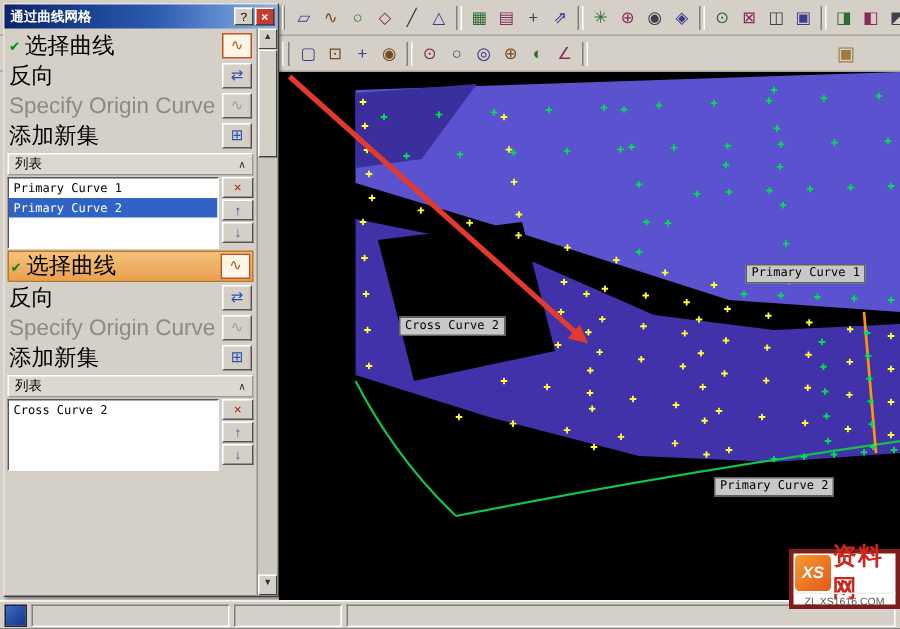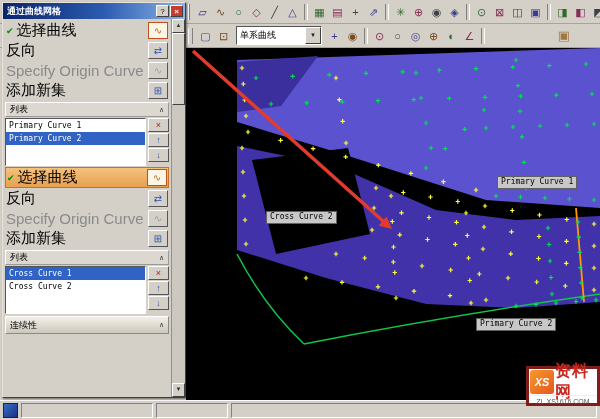--- a/index.html
+++ b/index.html
@@ -122,24 +122,20 @@
       <span class="ticon" style="color: rgb(64, 64, 74);">◩</span>
     </span>
 </div>
 
 <div class="toolbar row2">
   <span class="grip"></span>
   <span style="display:flex;align-items:center;gap:1px;">
       <span class="ticon" style="color: rgb(59, 59, 143);">▢</span>
       <span class="ticon" style="color: rgb(122, 74, 30);">⊡</span>
     </span>
-  <div class="combo">
-    <span class="cval">单系曲线</span>
-    <span class="carrow">▼</span>
-  </div>
   <span style="display:flex;align-items:center;gap:1px;">
       <span class="ticon" style="color: rgb(59, 59, 143);">+</span>
       <span class="ticon" style="color: rgb(122, 74, 30);">◉</span>
       <span class="tsep"></span>
       <span class="ticon" style="color: rgb(138, 42, 90);">⊙</span>
       <span class="ticon" style="color: rgb(64, 64, 74);">○</span>
       <span class="ticon" style="color: rgb(59, 59, 143);">◎</span>
       <span class="ticon" style="color: rgb(122, 74, 30);">⊕</span>
       <span class="ticon" style="color: rgb(47, 107, 47);">◐</span>
       <span class="ticon" style="color: rgb(138, 42, 90);">∠</span>
@@ -260,34 +256,29 @@
         <span class="lbl">添加新集</span>
         <span class="spacer"></span>
         <button class="ibtn blue"><span>⊞</span></button>
       </div>
       <div class="subhdr">
         <span>列表</span>
         <span class="chev">∧</span>
       </div>
       <div class="listwrap">
         <div class="listbox">
-            <div class="list-item selected">Cross Curve 1</div>
             <div class="list-item">Cross Curve 2</div>
           </div>
         <div class="list-btns">
           <button class="lbtn red">×</button>
           <button class="lbtn blue">↑</button>
           <button class="lbtn blue">↓</button>
         </div>
       </div>
 
-      <div class="ghdr">
-        <span class="htxt">连续性</span>
-        <span class="chev">∧</span>
-      </div>
 
       <div class="btnrow">
         
         
       </div>
     </div>
 
     <div class="dlg-scroll">
       <div class="sc-btn">▲</div>
       <div class="sc-track">

